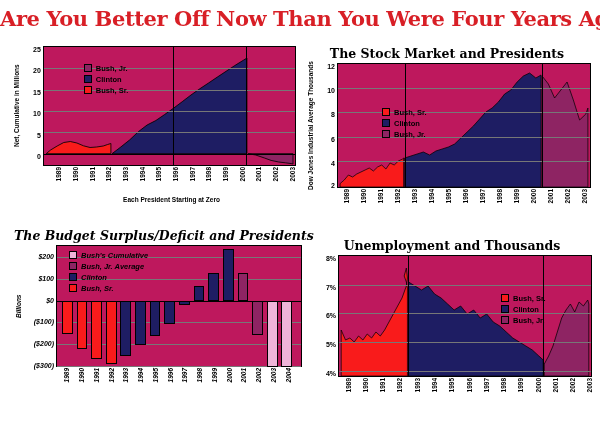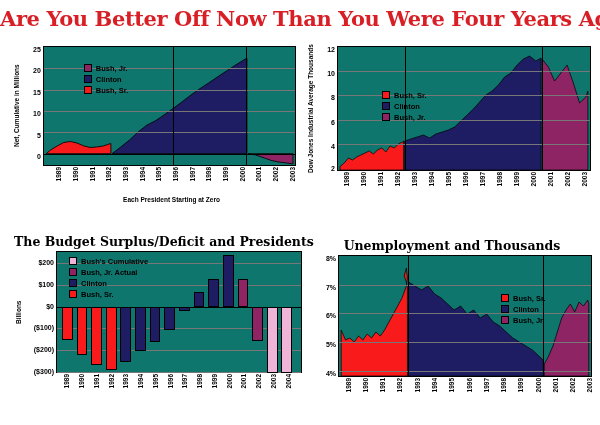--- a/index.html
+++ b/index.html
@@ -64,21 +64,21 @@
     position: absolute;
     right: 2px;
     transform: translateY(-50%);
     font-size: 7px;
     font-weight: bold;
     white-space: nowrap;
   }
   .plot {
     position: relative;
     border: 1px solid #000;
-    background: #0f766e;
+    background: #be185d;
     box-sizing: border-box;
     flex: 1;
     text-align: center;
   }
   .gridline {
     position: absolute;
     left: 0;
     right: 0;
     height: 1px;
     background: #777;
@@ -210,20 +210,21 @@
     <div class="xtick" style="left:71.5%;">1999</div>
     <div class="xtick" style="left:78.2%;">2000</div>
     <div class="xtick" style="left:84.9%;">2001</div>
     <div class="xtick" style="left:91.6%;">2002</div>
     <div class="xtick" style="left:98.3%;">2003</div>
   </div>
   <div class="xaxis-title" style="margin-left:33px;">Each President Starting at Zero</div>
 </div>
 
 <div class="panel" style="left:303px; top:46px; width:288px;">
+  <div class="panel-title">The Stock Market and Presidents</div>
   <div class="chart-row">
     <div class="ylabel" style="height:125px; width:16px;">Dow Jones Industrial Average Thousands</div>
     <div class="yticks" style="height:125px; width:18px;">
       <div class="ytick" style="top:3px;">12</div>
       <div class="ytick" style="top:27.2px;">10</div>
       <div class="ytick" style="top:51.4px;">8</div>
       <div class="ytick" style="top:75.6px;">6</div>
       <div class="ytick" style="top:99.8px;">4</div>
       <div class="ytick" style="top:122px;">2</div>
     </div>
@@ -268,21 +269,21 @@
     <div class="xtick" style="left:57.2%;">1997</div>
     <div class="xtick" style="left:63.9%;">1998</div>
     <div class="xtick" style="left:70.6%;">1999</div>
     <div class="xtick" style="left:77.3%;">2000</div>
     <div class="xtick" style="left:84.0%;">2001</div>
     <div class="xtick" style="left:90.7%;">2002</div>
     <div class="xtick" style="left:97.4%;">2003</div>
   </div>
 </div>
 
-<div class="panel" style="left:14px; top:234px; width:288px;">
+<div class="panel" style="left:14px; top:228px; width:288px;font-style:italic;">
   <div class="panel-title">The Budget Surplus/Deficit and Presidents</div>
   <div class="chart-row">
     <div class="ylabel" style="height:122px; width:10px;">Billions</div>
     <div class="yticks" style="height:122px; width:32px;">
       <div class="ytick" style="top:11.0px;">$200</div>
       <div class="ytick" style="top:32.8px;">$100</div>
       <div class="ytick" style="top:54.6px;">$0</div>
       <div class="ytick" style="top:76.4px;">($100)</div>
       <div class="ytick" style="top:98.2px;">($200)</div>
       <div class="ytick" style="top:120px;">($300)</div>
@@ -312,21 +313,21 @@
       <div class="bar" style="left:86.0%; width:4.4%; top:54.6px;  height:66.3px; background:#efb4d8;"></div>
       <div class="bar" style="left:92.0%; width:4.4%; top:54.6px;  height:66.9px; background:#efb4d8;"></div>
 
       <div class="legend" style="left:12px; top:4px;">
         <div class="legend-row">
           <span class="legend-swatch" style="background:#efb4d8;"></span>
           <span class="legend-label">Bush's Cumulative</span>
         </div>
         <div class="legend-row">
           <span class="legend-swatch" style="background:#8e2463;"></span>
-          <span class="legend-label">Bush, Jr. Actual</span>
+          <span class="legend-label">Bush, Jr. Average</span>
         </div>
         <div class="legend-row">
           <span class="legend-swatch" style="background:#1e1d63;"></span>
           <span class="legend-label">Clinton</span>
         </div>
         <div class="legend-row">
           <span class="legend-swatch" style="background:#f91b1b;"></span>
           <span class="legend-label">Bush, Sr.</span>
         </div>
       </div>

